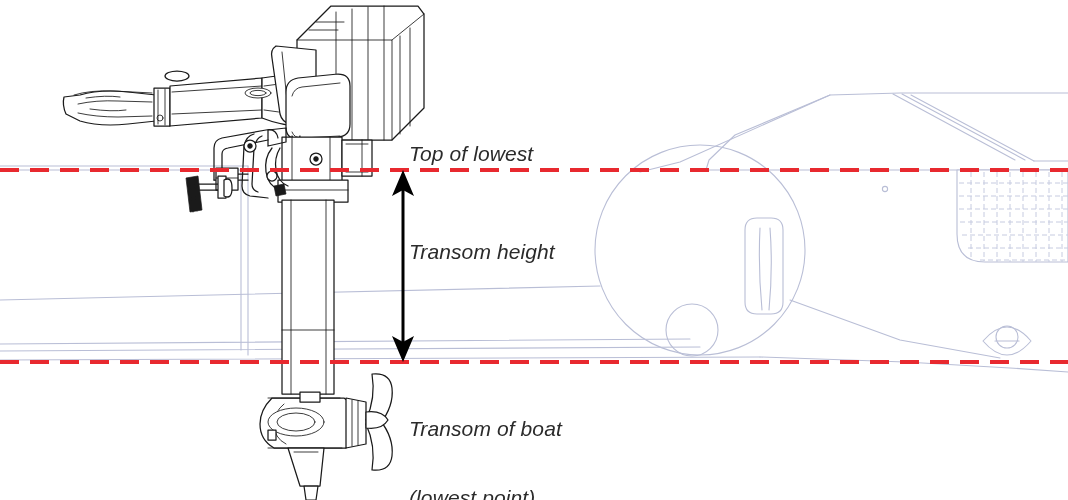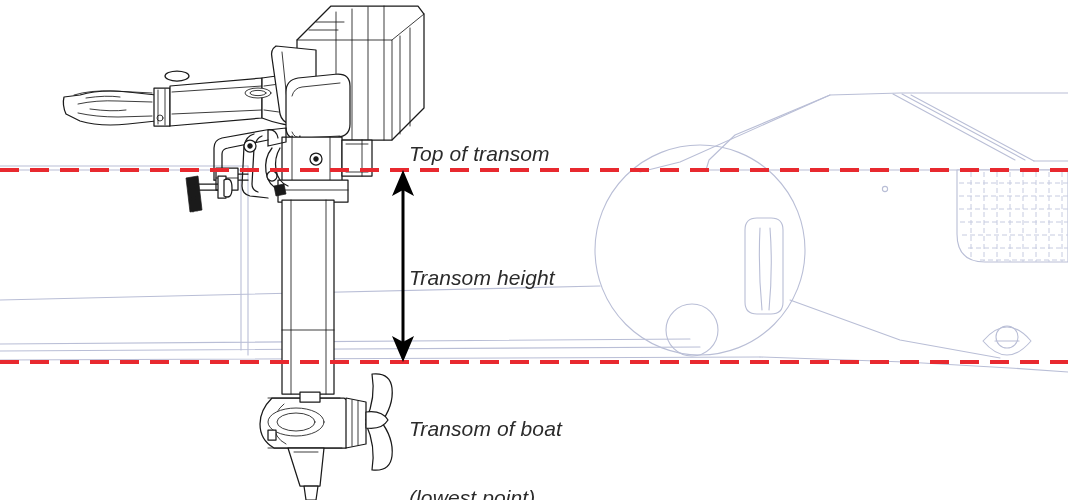--- a/index.html
+++ b/index.html
@@ -15,21 +15,21 @@
     position:absolute;
     font-family:"Liberation Sans", sans-serif;
     font-style:italic;
     font-size:21px;
     line-height:23px;
     color:#2b2b2b;
     white-space:pre;
     letter-spacing:0.1px;
   }
   #lbl-top{left:409px;top:142px;}
-  #lbl-height{left:409px;top:266px;}
+  #lbl-height{left:409px;top:240px;}
   #lbl-bottom{left:409px;top:371px;}
 </style>
 </head>
 <body>
 
 <div id="stage">
 
   <svg viewBox="0 0 1068 500" xmlns="http://www.w3.org/2000/svg">
     <defs>
       <style>
@@ -241,21 +241,21 @@
       <path class="red" d="M0 362 L1068 362"></path>
     </g>
 
     <g>
       <path class="arw" d="M403 188 L403 344"></path>
       <path fill="#000000" d="M403 170 L414 196 L403 190 L392 196 z"></path>
       <path fill="#000000" d="M403 362 L414 336 L403 342 L392 336 z"></path>
     </g>
   </svg>
 
-  <div class="lbl" id="lbl-top">Top of transom</div>
+  <div class="lbl" id="lbl-top">Top of lowest</div>
 
   <div class="lbl" id="lbl-height">Transom height</div>
 
   <div class="lbl" id="lbl-bottom">
     <div>Transom of boat</div>
     <div>(lowest point)</div>
   </div>
 
 </div>
 

